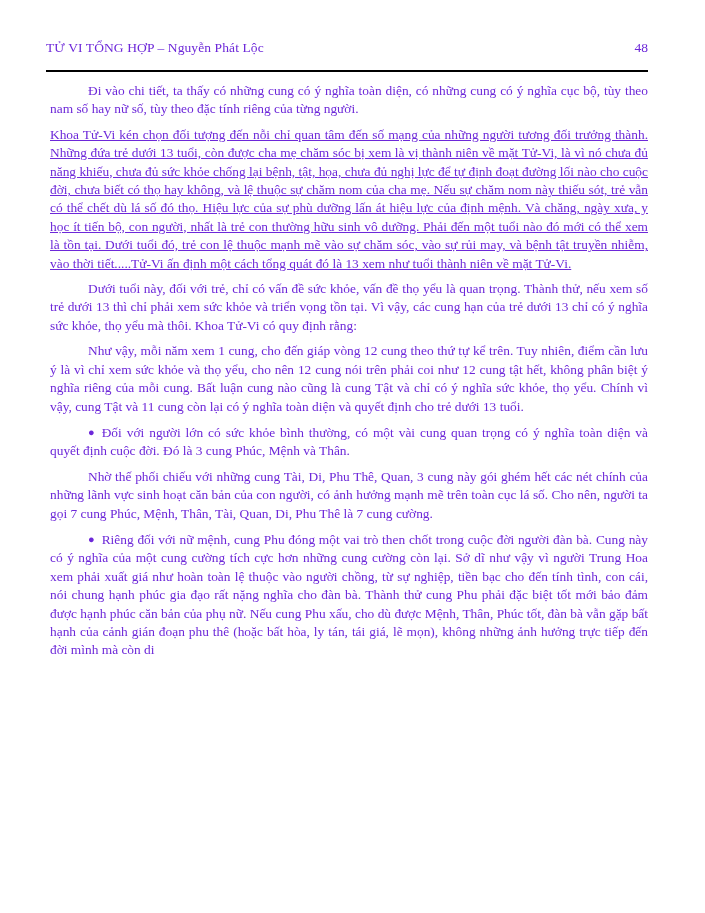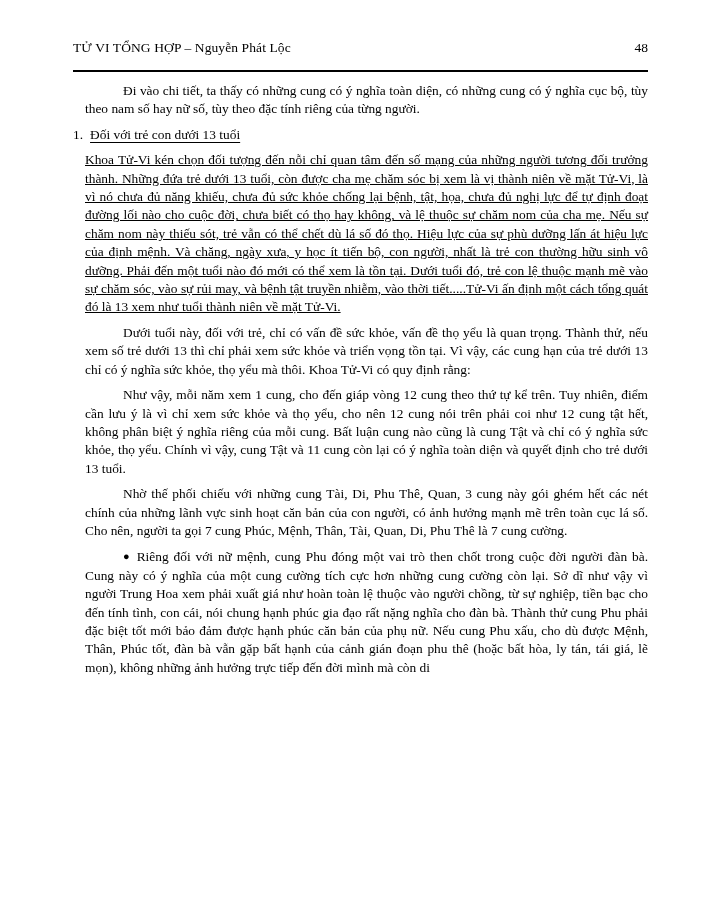--- a/index.html
+++ b/index.html
@@ -6,41 +6,41 @@
     margin: 0;
     padding: 0;
     background: #ffffff;
   }
   .page {
     position: relative;
     width: 705px;
     height: 913px;
     box-sizing: border-box;
     background: #ffffff;
-    color: #000000;
+    color: #6d28d9;
     font-family: "Liberation Serif", "DejaVu Serif", serif;
-    padding: 40px 57px 0 73px;
+    padding: 40px 57px 0 46px;
     overflow: hidden;
   }
   .header {
     display: flex;
     justify-content: space-between;
     align-items: baseline;
     font-size: 13.5px;
     line-height: 16px;
   }
   .header .title { letter-spacing: 0.1px; }
   .rule {
     border: 0;
     border-top: 2px solid #000000;
     margin: 14px 0 10px 0;
     height: 0;
   }
   .body p {
-    margin: 0 0 7px 12px;
+    margin: 0 0 7px 4px;
     font-size: 13.4px;
     line-height: 18.4px;
     text-align: justify;
   }
   .indent { text-indent: 38px; }
   .noindent { text-indent: 0; text-decoration: underline; }
   .heading {
     text-align: left !important;
     margin: 3px 0 7px 0 !important;
   }
@@ -63,30 +63,30 @@
     <span class="title">TỬ VI TỔNG HỢP – Nguyễn Phát Lộc</span>
     <span class="pagenum">48</span>
   </div>
 
   <hr class="rule">
 
   <div class="body">
 
     <p class="indent">Đi vào chi tiết, ta thấy có những cung có ý nghĩa toàn diện, có những cung có ý nghĩa cục bộ, tùy theo nam số hay nữ số, tùy theo đặc tính riêng của từng người.</p>
 
-    <p class="heading"><span class="num">1.</span><span class="utext">Đối với trẻ con dưới 13 tuổi</span></p>
 
     <p class="noindent">Khoa Tử-Vi kén chọn đối tượng đến nỗi chỉ quan tâm đến số mạng của những người tương đối trưởng thành. Những đứa trẻ dưới 13 tuổi, còn được cha mẹ chăm sóc bị xem là vị thành niên về mặt Tử-Vi, là vì nó chưa đủ năng khiếu, chưa đủ sức khỏe chống lại bệnh, tật, họa, chưa đủ nghị lực để tự định đoạt đường lối nào cho cuộc đời, chưa biết có thọ hay không, và lệ thuộc sự chăm nom của cha mẹ. Nếu sự chăm nom này thiếu sót, trẻ vẫn có thể chết dù lá số đó thọ. Hiệu lực của sự phù dưỡng lấn át hiệu lực của định mệnh. Và chăng, ngày xưa, y học ít tiến bộ, con người, nhất là trẻ con thường hữu sinh vô dưỡng. Phải đến một tuổi nào đó mới có thể xem là tồn tại. Dưới tuổi đó, trẻ con lệ thuộc mạnh mẽ vào sự chăm sóc, vào sự rủi may, và bệnh tật truyền nhiễm, vào thời tiết.....Tử-Vi ấn định một cách tổng quát đó là 13 xem như tuổi thành niên về mặt Tử-Vi.</p>
 
     <p class="indent">Dưới tuổi này, đối với trẻ, chỉ có vấn đề sức khỏe, vấn đề thọ yểu là quan trọng. Thành thử, nếu xem số trẻ dưới 13 thì chỉ phải xem sức khỏe và triển vọng tồn tại. Vì vậy, các cung hạn của trẻ dưới 13 chỉ có ý nghĩa sức khỏe, thọ yểu mà thôi. Khoa Tử-Vi có quy định rằng:</p>
 
 
     <p class="indent">Như vậy, mỗi năm xem 1 cung, cho đến giáp vòng 12 cung theo thứ tự kể trên. Tuy nhiên, điểm cần lưu ý là vì chỉ xem sức khỏe và thọ yểu, cho nên 12 cung nói trên phải coi như 12 cung tật hết, không phân biệt ý nghĩa riêng của mỗi cung. Bất luận cung nào cũng là cung Tật và chỉ có ý nghĩa sức khỏe, thọ yểu. Chính vì vậy, cung Tật và 11 cung còn lại có ý nghĩa toàn diện và quyết định cho trẻ dưới 13 tuổi.</p>
 
 
+    <p class="indent"><span class="bullet">●</span><span>Đối với người lớn có sức khỏe bình thường, có một vài cung quan trọng có ý nghĩa toàn diện và quyết định cuộc đời. Đó là 3 cung Phúc, Mệnh và Thân.</span></p>
 
     <p class="indent">Nhờ thế phối chiếu với những cung Tài, Di, Phu Thê, Quan, 3 cung này gói ghém hết các nét chính của những lãnh vực sinh hoạt căn bản của con người, có ảnh hưởng mạnh mẽ trên toàn cục lá số. Cho nên, người ta gọi 7 cung Phúc, Mệnh, Thân, Tài, Quan, Di, Phu Thê là 7 cung cường.</p>
 
     <p class="indent"><span class="bullet">●</span><span>Riêng đối với nữ mệnh, cung Phu đóng một vai trò then chốt trong cuộc đời người đàn bà. Cung này có ý nghĩa của một cung cường tích cực hơn những cung cường còn lại. Sở dĩ như vậy vì người Trung Hoa xem phải xuất giá như hoàn toàn lệ thuộc vào người chồng, từ sự nghiệp, tiền bạc cho đến tính tình, con cái, nói chung hạnh phúc gia đạo rất nặng nghĩa cho đàn bà. Thành thử cung Phu phải đặc biệt tốt mới bảo đảm được hạnh phúc căn bản của phụ nữ. Nếu cung Phu xấu, cho dù được Mệnh, Thân, Phúc tốt, đàn bà vẫn gặp bất hạnh của cảnh gián đoạn phu thê (hoặc bất hòa, ly tán, tái giá, lẽ mọn), không những ảnh hưởng trực tiếp đến đời mình mà còn di</span></p>
 
   </div>
 
 </div>
 
 </body></html>

